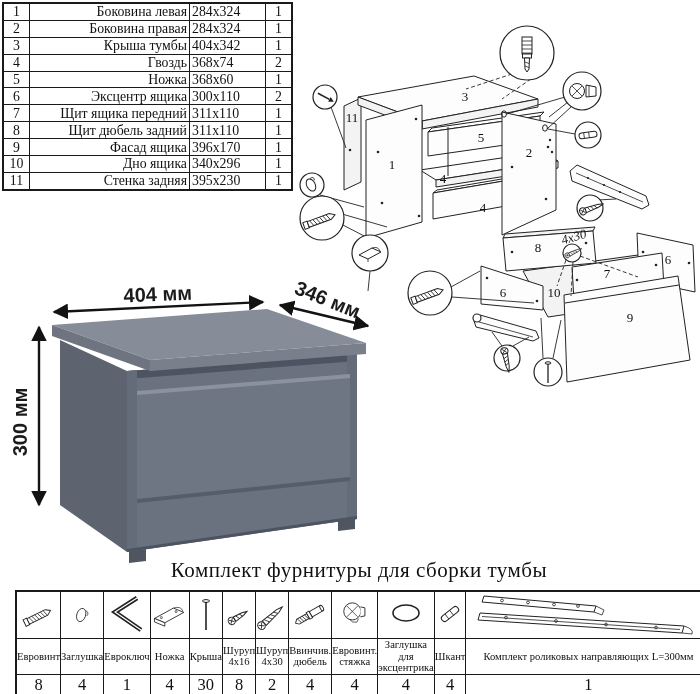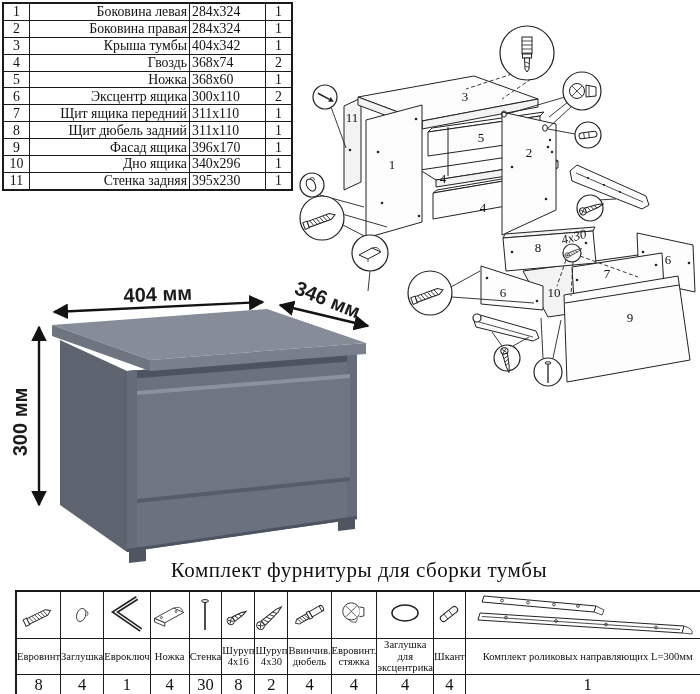--- a/index.html
+++ b/index.html
@@ -498,21 +498,21 @@
               <circle cx="190" cy="34.5" r="1.4" class="icl"></circle>
             <line x1="16" y1="23.5" x2="214" y2="36.5" class="icl"></line>
           </svg>
           </td>
       </tr>
       <tr>
         <td class="hw-label-cell">Евровинт</td>
         <td class="hw-label-cell">Заглушка</td>
         <td class="hw-label-cell">Евроключ</td>
         <td class="hw-label-cell">Ножка</td>
-        <td class="hw-label-cell">Стенка</td>
+        <td class="hw-label-cell">Крыша</td>
         <td class="hw-label-cell">Шуруп 4x16</td>
         <td class="hw-label-cell">Шуруп 4x30</td>
         <td class="hw-label-cell">Ввинчив. дюбель</td>
         <td class="hw-label-cell">Евровинт. стяжка</td>
         <td class="hw-label-cell">Заглушка для эксцентрика</td>
         <td class="hw-label-cell">Шкант</td>
         <td class="hw-label-cell">Комплект роликовых направляющих L=300мм</td>
       </tr>
       <tr>
         <td class="hw-qty-cell">8</td>

